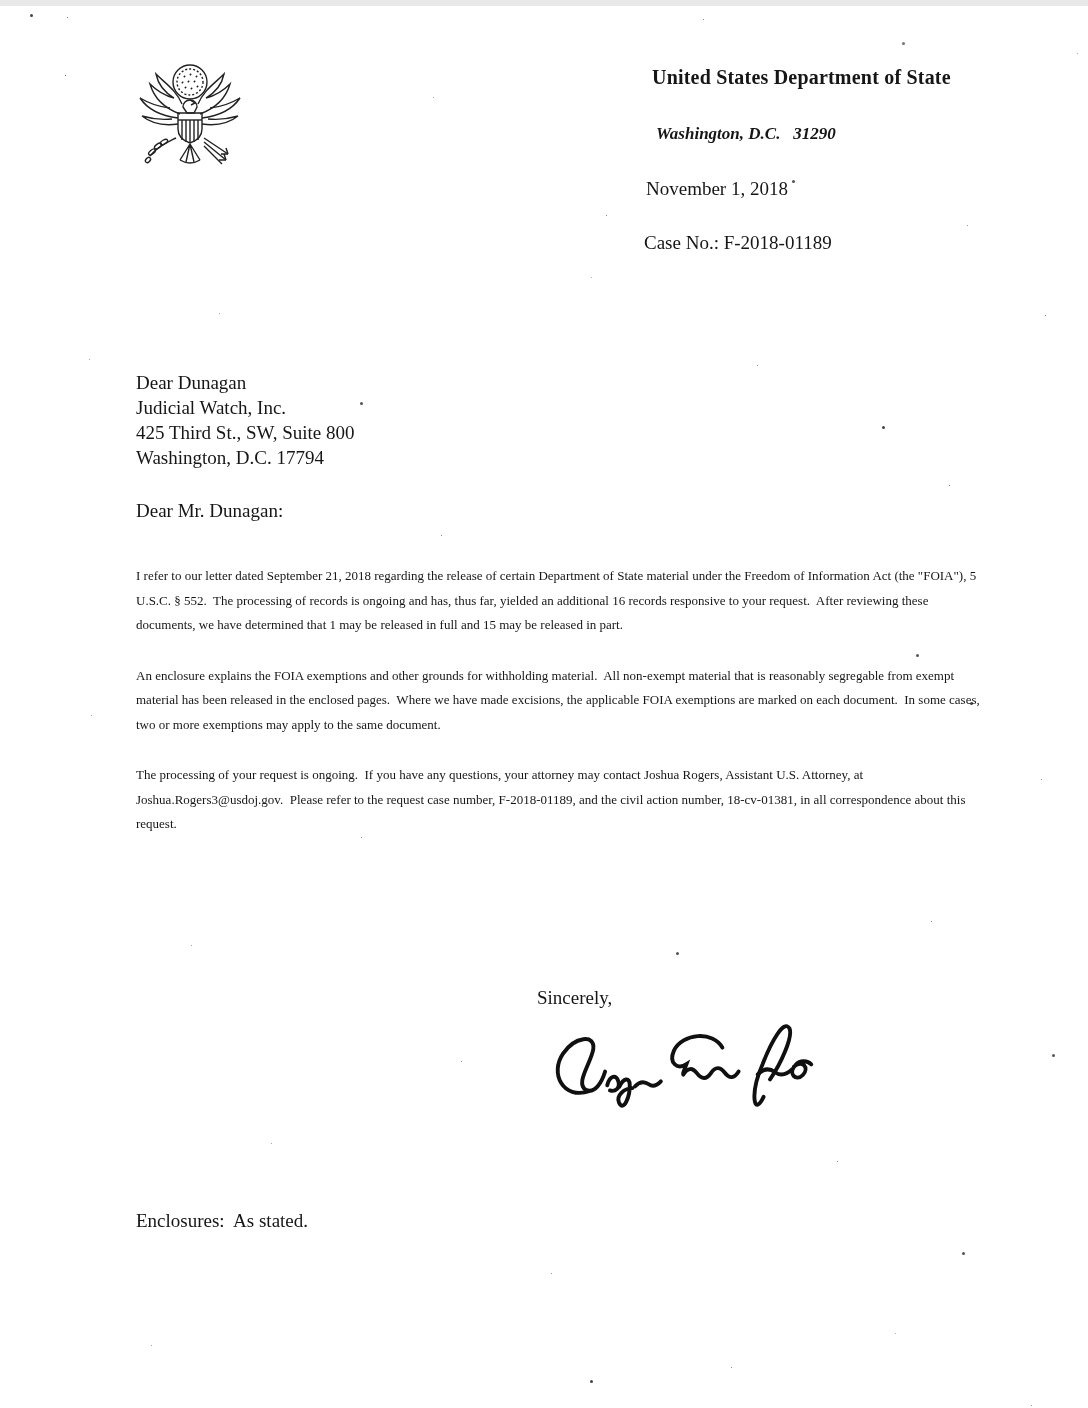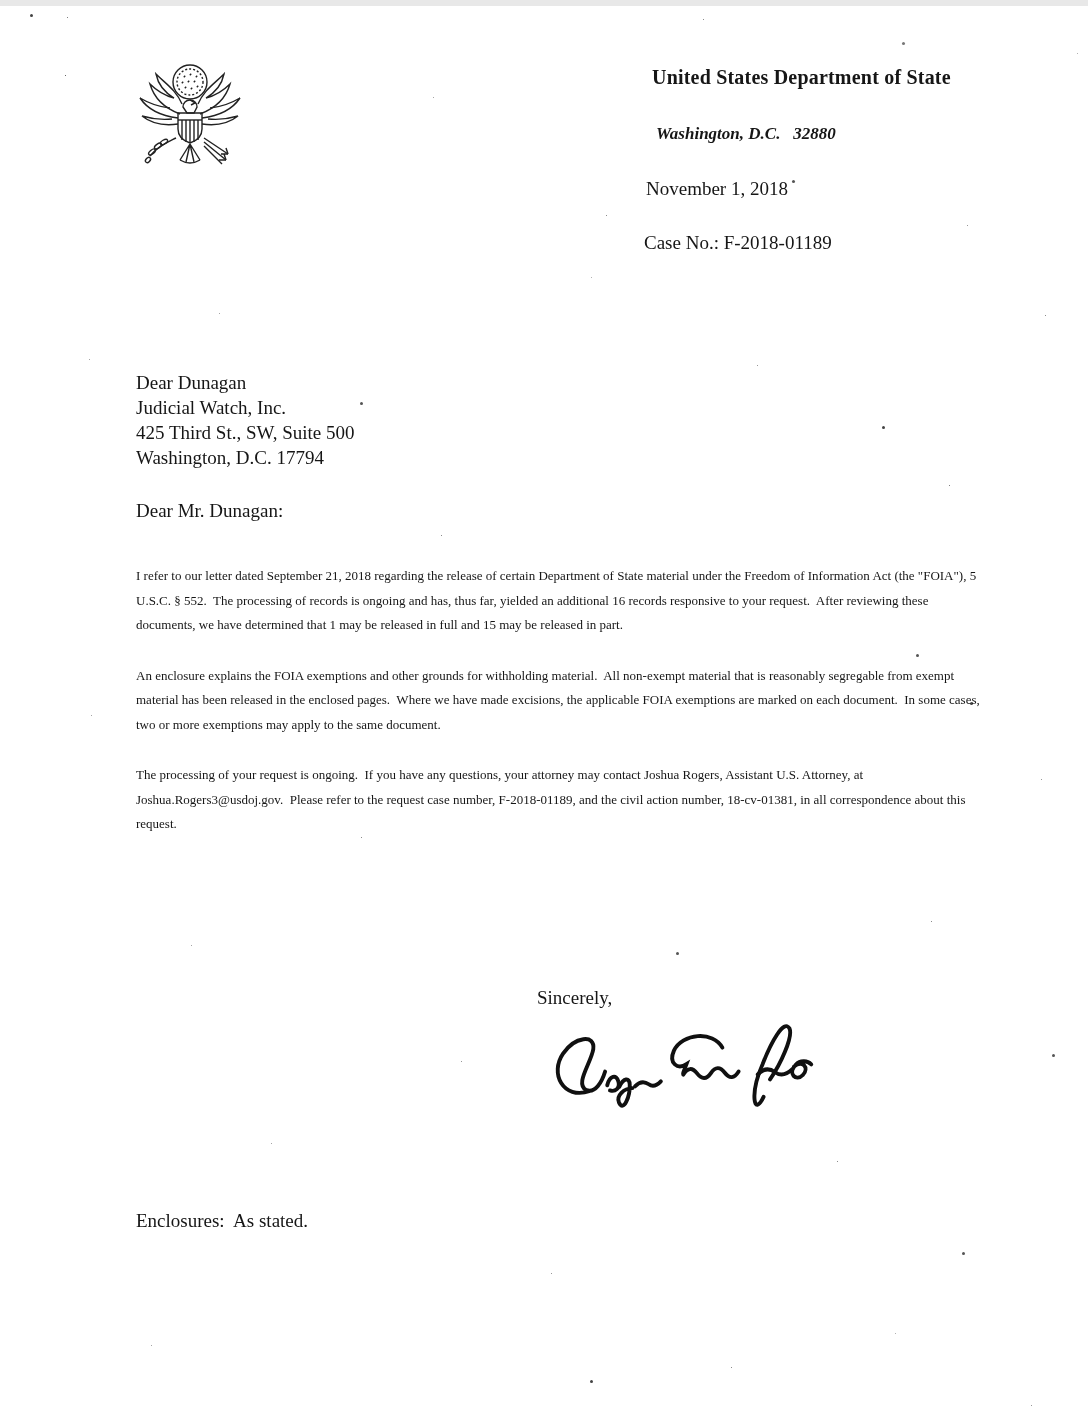--- a/index.html
+++ b/index.html
@@ -157,28 +157,28 @@
       <ellipse cx="36" cy="84" rx="4" ry="2" transform="rotate(-30 36 84)"></ellipse>
       <ellipse cx="24" cy="94" rx="4" ry="2" transform="rotate(-40 24 94)"></ellipse>
       <ellipse cx="20" cy="102" rx="3" ry="2" transform="rotate(-45 20 102)"></ellipse>
 
       <path d="M76,80 L100,96 M76,84 L98,102 M76,88 L94,106"></path>
       <path d="M100,96 l-2,-6 M100,96 l-7,0 M98,102 l-2,-6 M98,102 l-7,0"></path>
     </svg>
   </div>
 
   <div class="abs agency-title">United States Department of State</div>
-  <div class="abs location-line">Washington, D.C.   32880</div>
+  <div class="abs location-line">Washington, D.C.   31290</div>
   <div class="abs date-line">November 1, 2018</div>
   <div class="abs case-line">Case No.: F-2018-01189</div>
 
   <div class="abs recipient">
     <div>Dear Dunagan</div>
     <div>Judicial Watch, Inc.</div>
-    <div>425 Third St., SW, Suite 500</div>
+    <div>425 Third St., SW, Suite 800</div>
     <div>Washington, D.C. 17794</div>
   </div>
 
   <div class="abs salutation">Dear Mr. Dunagan:</div>
 
   <div class="abs body-copy">
     <p>I refer to our letter dated September 21, 2018 regarding the release of certain Department of State material under the Freedom of Information Act (the "FOIA"), 5 U.S.C. § 552.  The processing of records is ongoing and has, thus far, yielded an additional 16 records responsive to your request.  After reviewing these documents, we have determined that 1 may be released in full and 15 may be released in part.</p>
     <p>An enclosure explains the FOIA exemptions and other grounds for withholding material.  All non-exempt material that is reasonably segregable from exempt material has been released in the enclosed pages.  Where we have made excisions, the applicable FOIA exemptions are marked on each document.  In some cases, two or more exemptions may apply to the same document.</p>
     <p>The processing of your request is ongoing.  If you have any questions, your attorney may contact Joshua Rogers, Assistant U.S. Attorney, at Joshua.Rogers3@usdoj.gov.  Please refer to the request case number, F-2018-01189, and the civil action number, 18-cv-01381, in all correspondence about this request.</p>
   </div>

